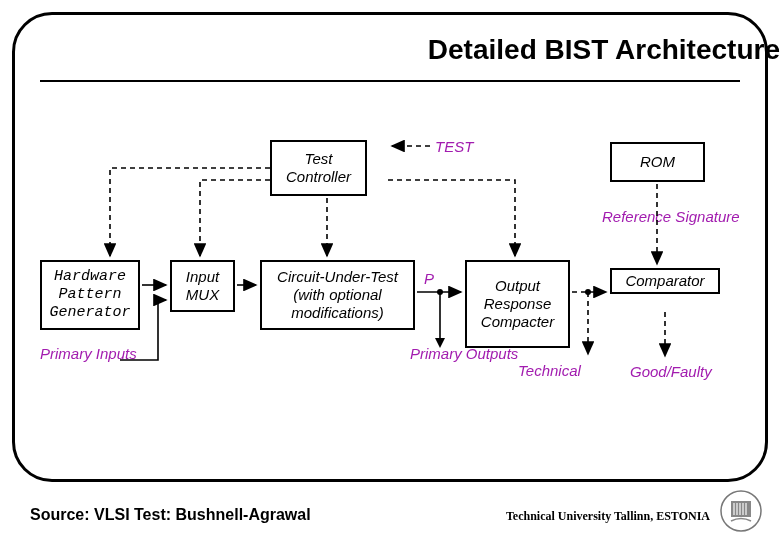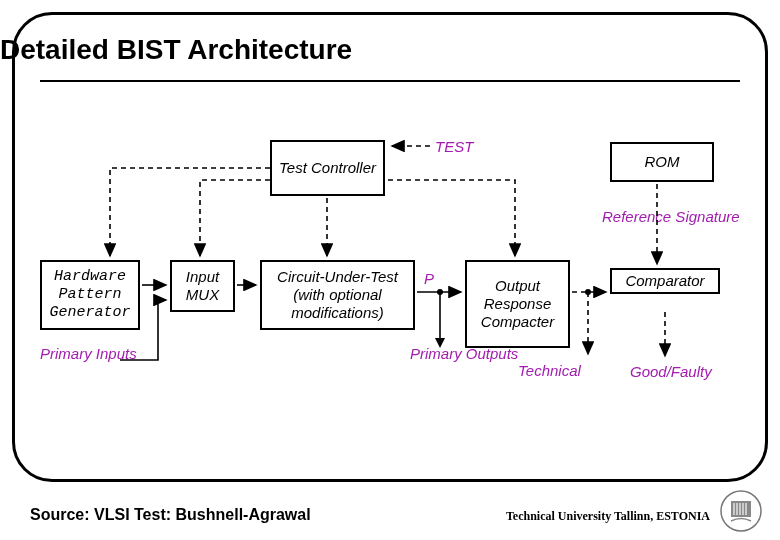--- a/index.html
+++ b/index.html
@@ -14,21 +14,21 @@
   .slide-frame {
     position: absolute;
     left: 12px; top: 12px; right: 12px; bottom: 58px;
     border: 3px solid #000;
     border-radius: 40px;
   }
   .slide-title {
     position: absolute;
     top: 34px;
     left: 0; right: 0;
-    text-align: left;
+    text-align: right;
     font-size: 28px;
     font-weight: bold;
     color: #000;
   }
   .title-underline {
     position: absolute;
     top: 80px;
     left: 40px; right: 40px;
     height: 2px;
     background: #000;
@@ -90,23 +90,23 @@
 </style>
 </head>
 <body>
 
 <div class="slide-frame"></div>
 <div class="slide-title">Detailed BIST Architecture</div>
 <div class="title-underline"></div>
 
 <div class="diagram">
 
-  <div class="box" style="left:230px; top:20px; width:115px; height:56px;">Test
+  <div class="box" style="left:230px; top:20px; width:97px; height:56px;">Test
 Controller</div>
-  <div class="box" style="left:570px; top:22px; width:104px; height:40px;">ROM</div>
+  <div class="box" style="left:570px; top:22px; width:95px; height:40px;">ROM</div>
 
   <div class="box" style="left:0px; top:140px; width:100px; height:70px;font-family:Liberation Mono, monospace;">Hardware
 Pattern
 Generator</div>
   <div class="box" style="left:130px; top:140px; width:65px; height:52px;">Input
 MUX</div>
   <div class="box" style="left:220px; top:140px; width:155px; height:70px;">Circuit-Under-Test
 (with optional
 modifications)</div>
   <div class="box" style="left:425px; top:140px; width:105px; height:88px;">Output

